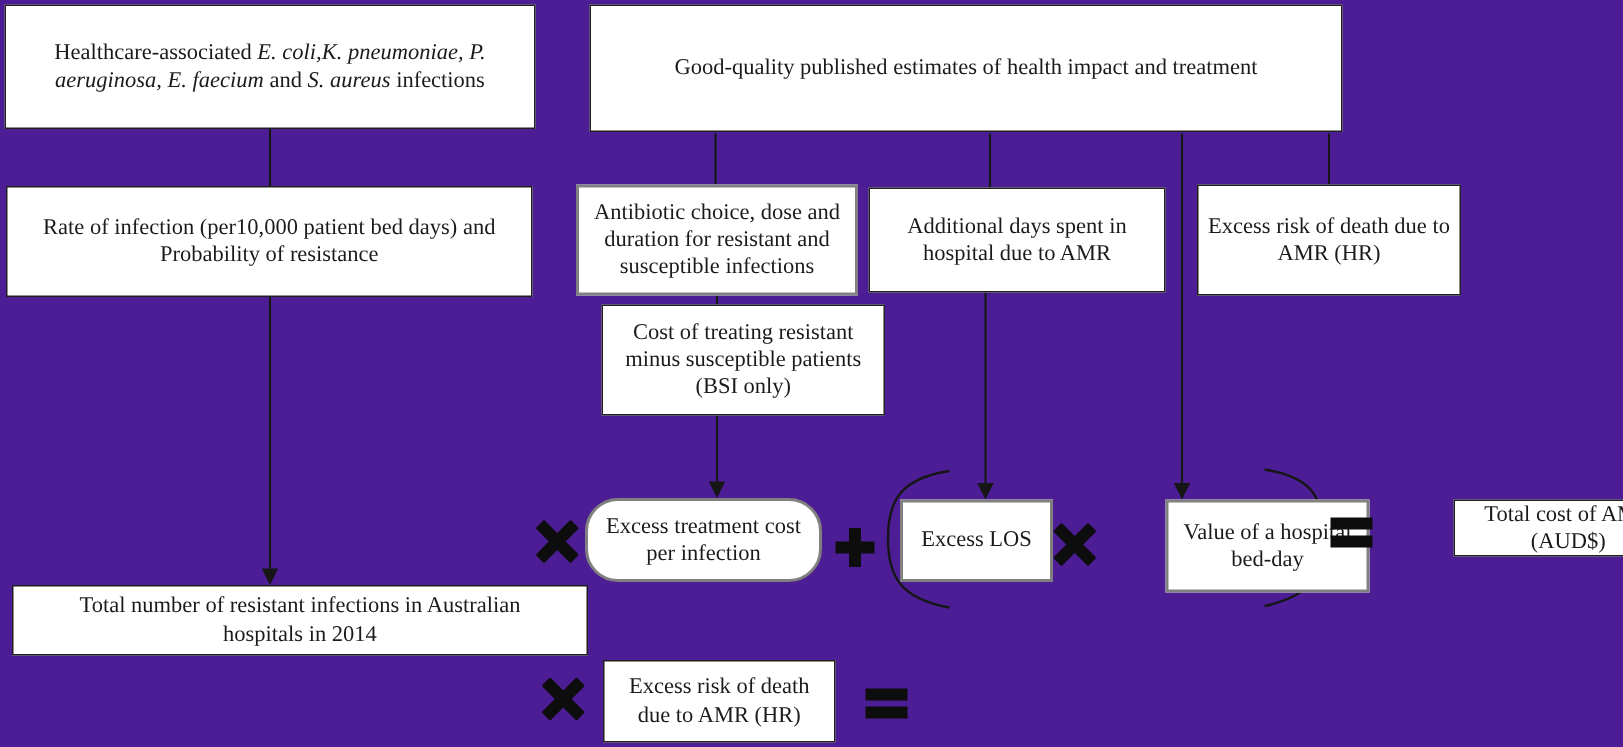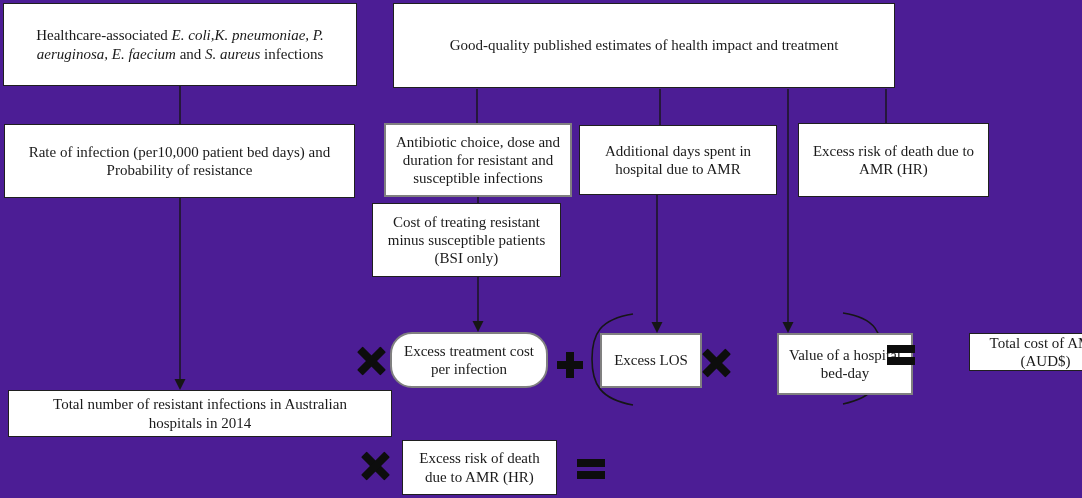--- a/index.html
+++ b/index.html
@@ -113,26 +113,26 @@
     <span class="bt">Additional days spent in
 hospital due to AMR</span>
   </div>
 
   <div class="box b-gray" style="left:384px; top:123px; width:188px; height:74px;">
     <span class="bt">Antibiotic choice, dose and
 duration for resistant and
 susceptible infections</span>
   </div>
 
-  <div class="box" style="left:798px; top:123px; width:191px; height:74px;">
+  <div class="box" style="left:798px; top:123px; width:176px; height:74px;">
     <span class="bt">Excess risk of death due to
 AMR (HR)</span>
   </div>
 
-  <div class="box" style="left:372px; top:203px; width:189px; height:74px;">
+  <div class="box" style="left:401px; top:203px; width:189px; height:74px;">
     <span class="bt">Cost of treating resistant
 minus susceptible patients
 (BSI only)</span>
   </div>
 
   <div class="op op-x" style="left:357px; top:346px;"></div>
 
   <div class="box b-gray" style="left:390px; top:332px; width:158px; height:56px;border-radius:22px;">
     <span class="bt">Excess treatment cost
 per infection</span>

